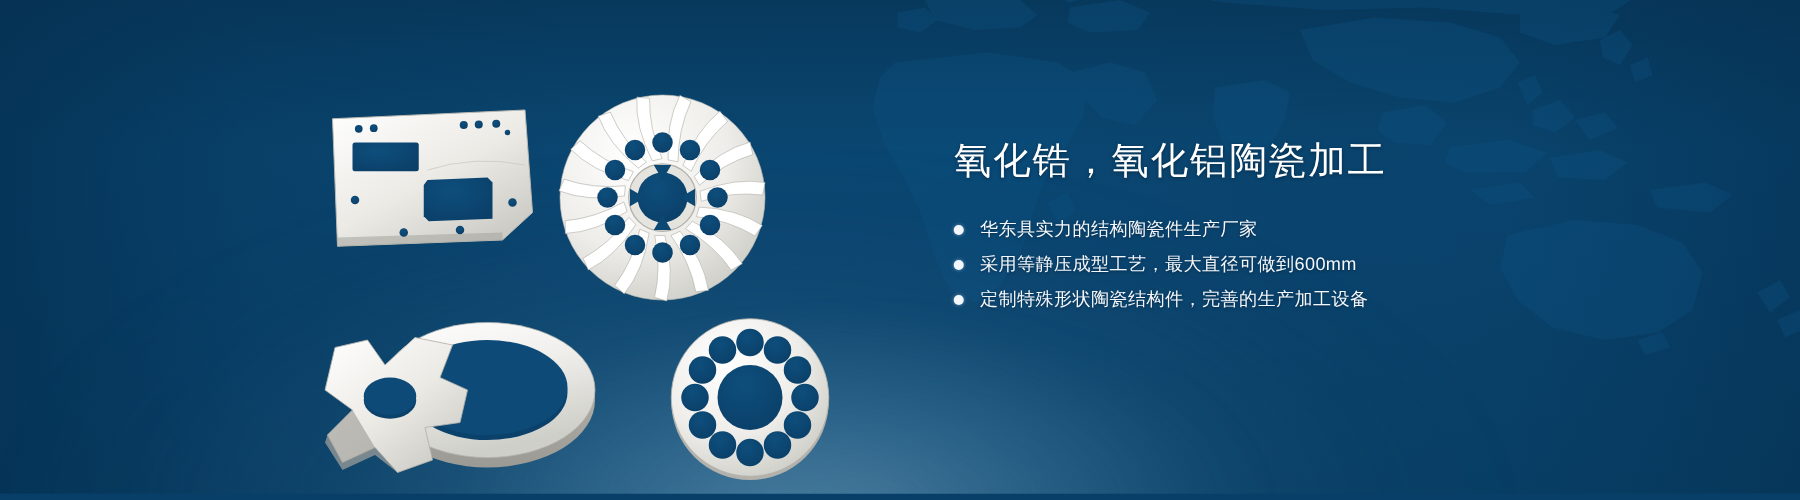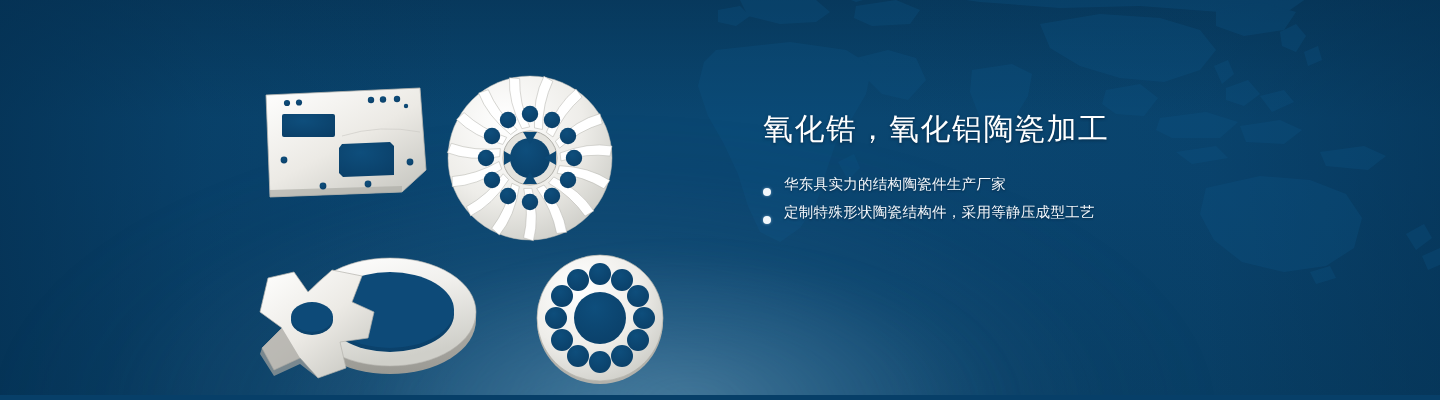--- a/index.html
+++ b/index.html
@@ -92,21 +92,21 @@
     font-weight:400;
     text-shadow:0 1px 3px rgba(0,20,40,.55);
     white-space:nowrap;
   }
   .bullets{
     margin-top:22px;
     list-style:none;
   }
   .bullet{
     display:flex;
-    align-items:flex-end;
+    align-items:center;
     height:24px;
     margin-bottom:4px;
   }
   .dot{
     width:8px; height:8px;
     border-radius:50%;
     background:#f2f7fb;
     flex:0 0 8px;
     margin-right:13px;
     box-shadow:0 0 3px rgba(210,235,255,.5);
@@ -349,18 +349,22 @@
   <div class="copy">
     <h1 class="headline">氧化锆，氧化铝陶瓷加工</h1>
 
     <ul class="bullets">
       <li class="bullet">
         <span class="dot"></span>
         <span class="btext">华东具实力的结构陶瓷件生产厂家</span>
       </li>
       <li class="bullet">
         <span class="dot"></span>
-        <span class="btext">定制特殊形状陶瓷结构件，采用等静压成型工艺</span>
+        <span class="btext">采用等静压成型工艺，最大直径可做到600mm</span>
+      </li>
+      <li class="bullet">
+        <span class="dot"></span>
+        <span class="btext">定制特殊形状陶瓷结构件，完善的生产加工设备</span>
       </li>
     </ul>
   </div>
 
 </div>
 
 </body></html>

